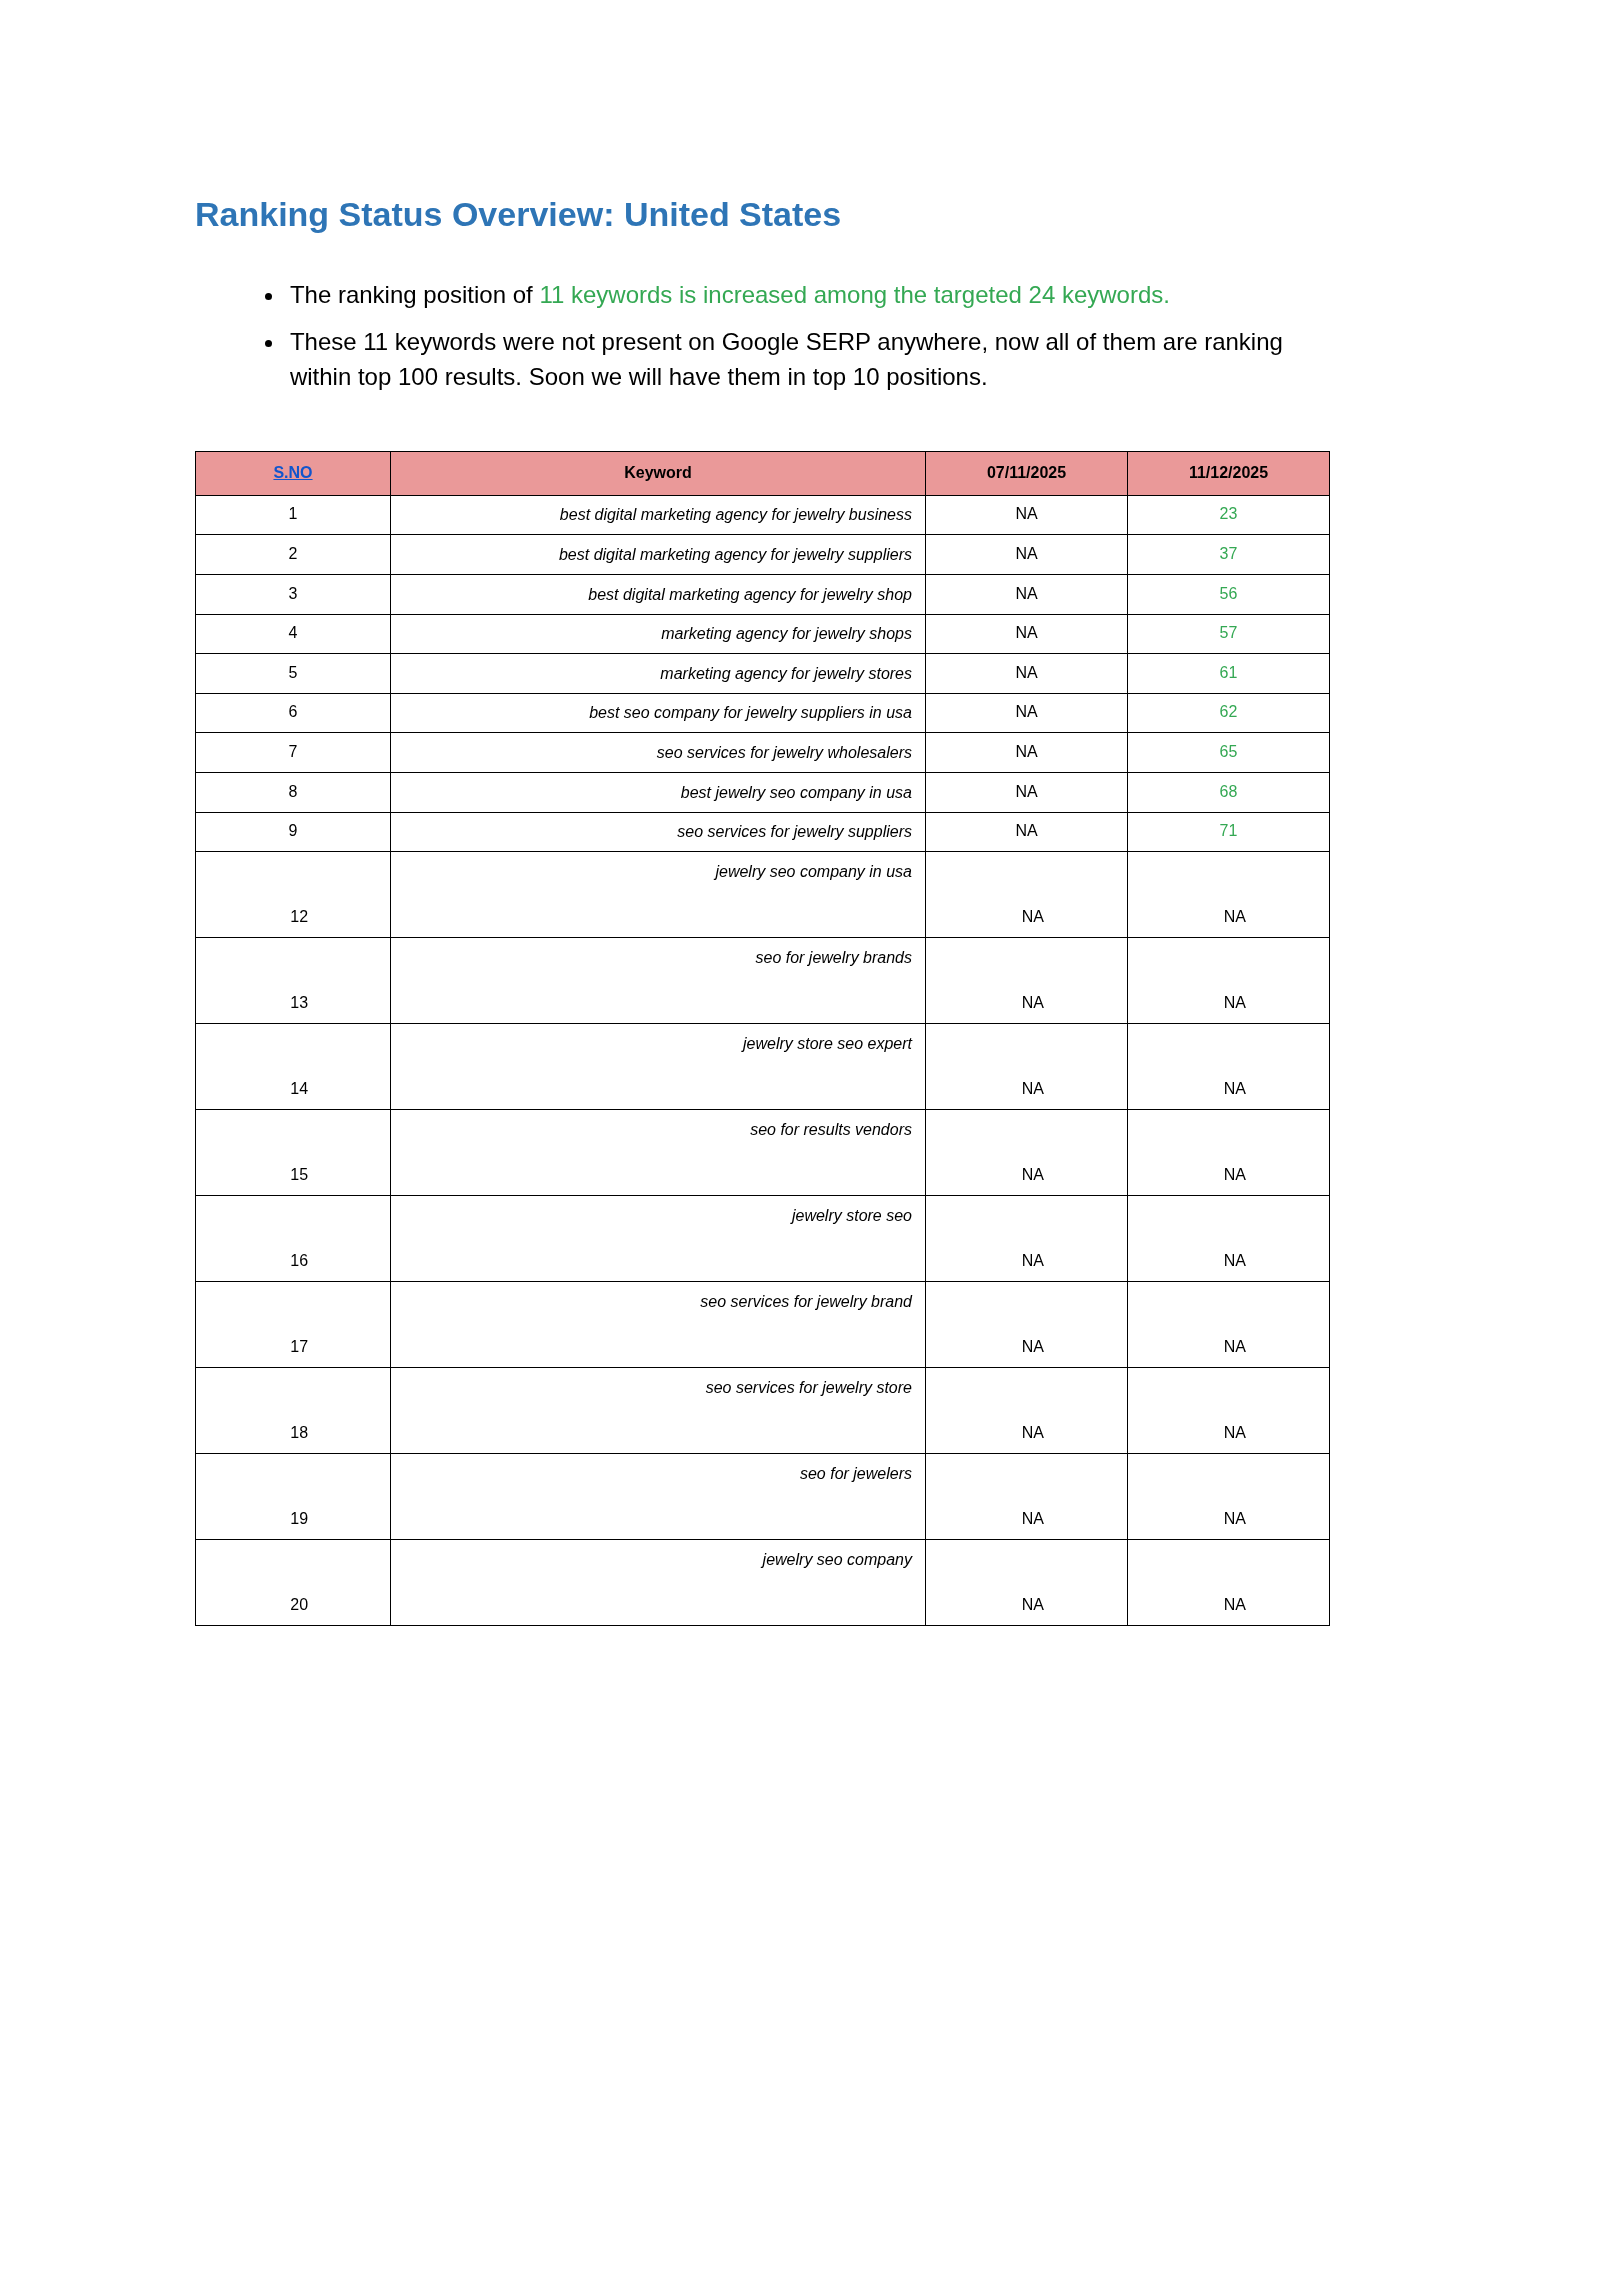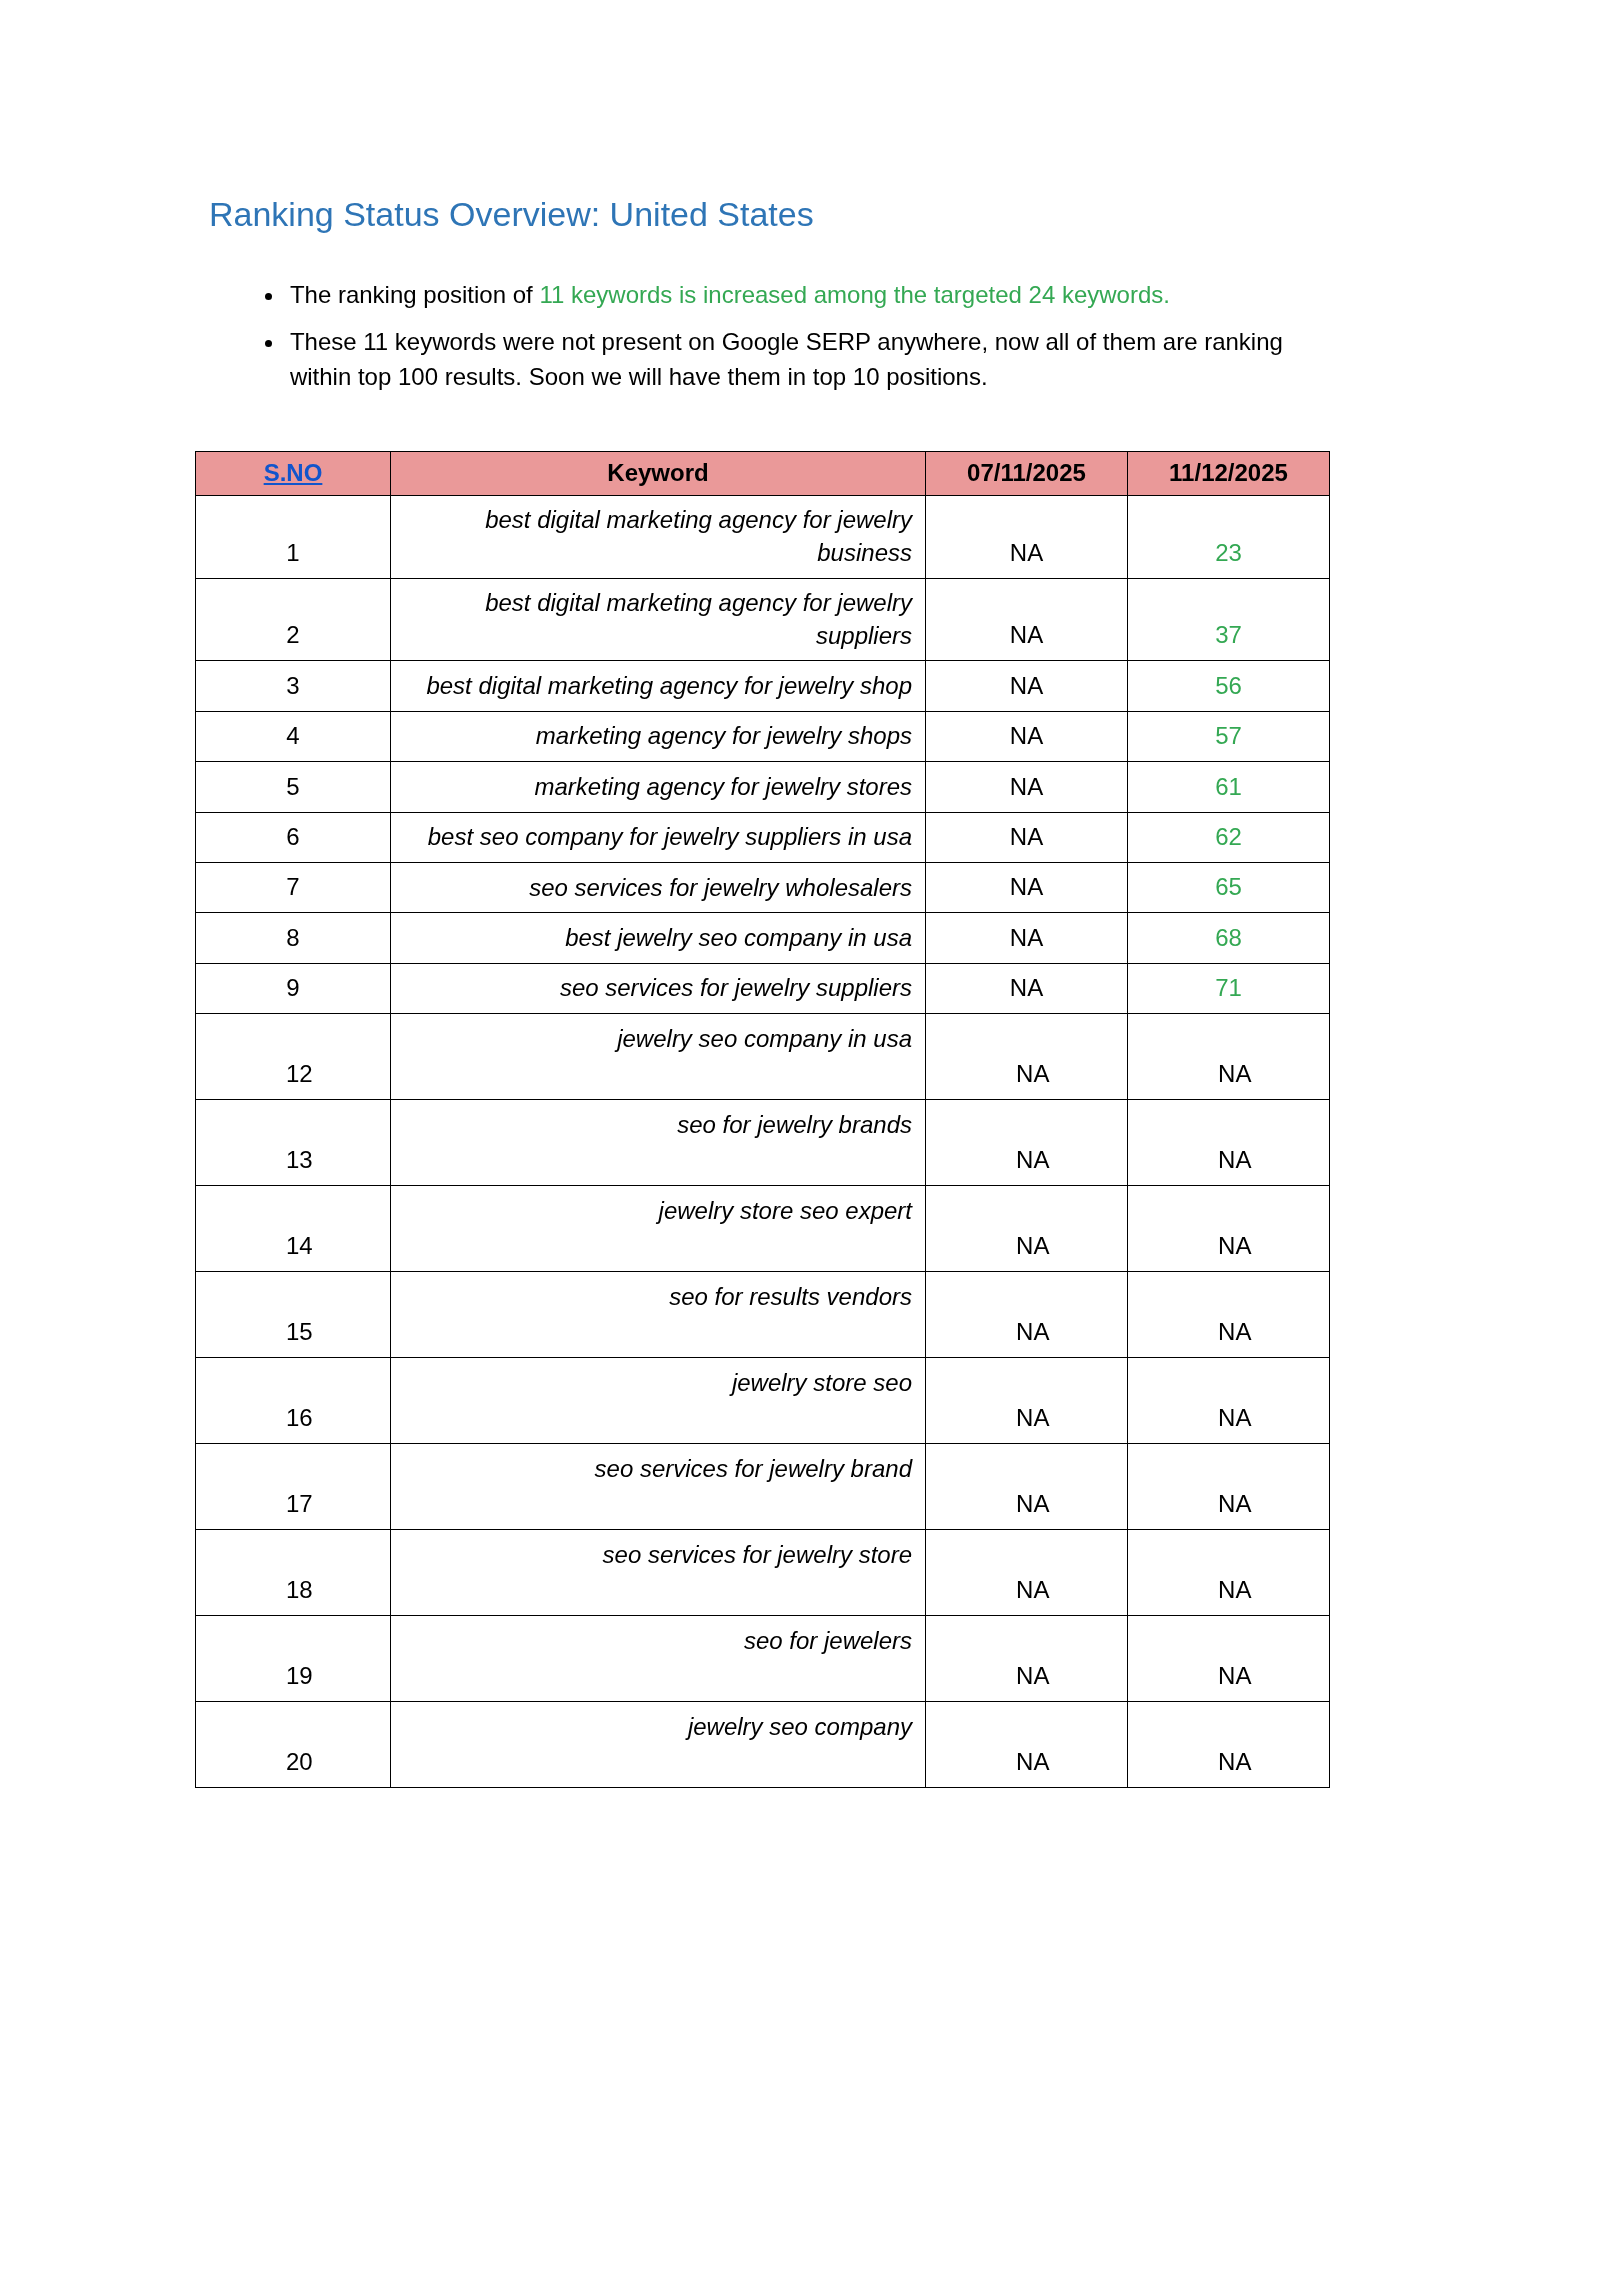--- a/index.html
+++ b/index.html
@@ -16,41 +16,41 @@
     background: #ffffff;
     color: #000000;
     font-family: "Liberation Sans", sans-serif;
     overflow: hidden;
   }
   .page { padding: 194px 195px 0 195px; }
 
   .title {
     font-size: 34px;
     line-height: 1.2;
-    font-weight: 400;
+    font-weight: 700;
     color: var(--title-blue);
-    margin: 0 0 42px 14px;
+    margin: 0 0 42px 0;
   }
 
   .bullets {
     margin: 0 0 57px 0;
     padding-left: 79px;
     max-width: 1165px;
     font-size: 24px;
     line-height: 1.46;
     list-style: disc;
   }
   .bullets li { margin: 12px; padding-left: 3.9px; }
   .green { color: var(--green); }
 
   table.ranking {
     border-collapse: collapse;
     table-layout: fixed;
     width: 1134px;
-    font-size: 24px;
+    font-size: 16px;
   }
   .ranking th, .ranking td { border: 1.3px solid #000; }
   .ranking thead th {
     background: var(--header-bg);
     height: 44px;
     text-align: center;
     vertical-align: middle;
     font-weight: 700;
     padding: 0 6.5px;
   }

